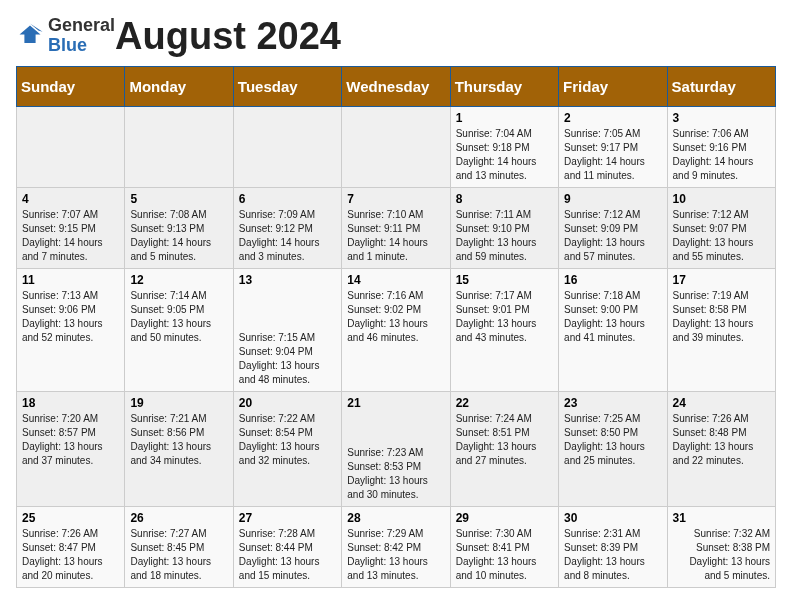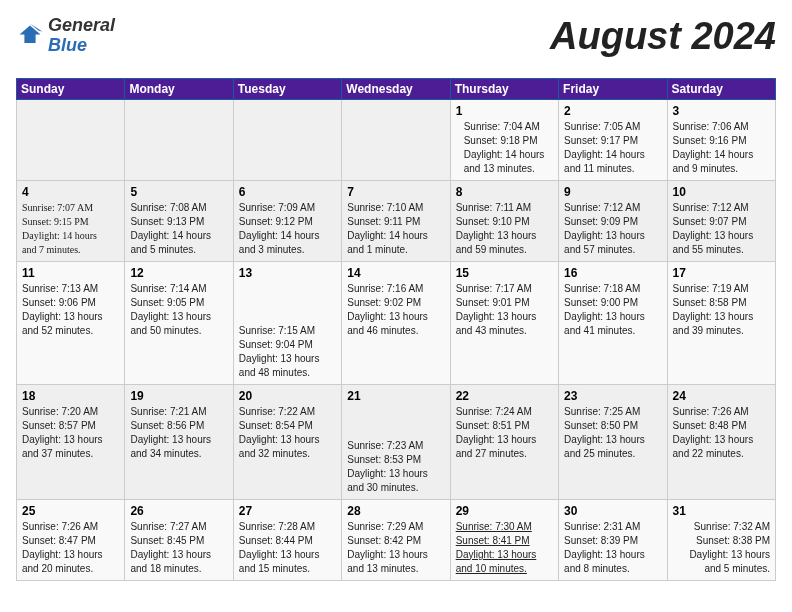--- a/index.html
+++ b/index.html
@@ -6,23 +6,22 @@
     body {
       font-family: Arial, sans-serif;
       background: #fff;
       width: 792px;
       min-height: 612px;
       padding: 16px;
     }
     .header {
       display: flex;
       align-items: flex-start;
-      justify-content: space-between;
-      margin-bottom: 20px;
-      font-style: italic;
+      justify-content: flex-start;
+      margin-bottom: 8px;
     }
     .logo {
       display: flex;
       align-items: center;
       gap: 4px;
     }
     .logo-text {
       font-size: 18px;
       font-weight: bold;
       line-height: 1.1;
@@ -46,25 +45,25 @@
       font-size: 14px;
       color: #444;
       margin-top: 2px;
     }
     table {
       width: 100%;
       border-collapse: collapse;
       font-size: 10.5px;
     }
     thead th {
-      background: #4c1d95;
+      background: #a16207;
       color: #fff;
-      padding: 3px 4px;
+      padding: 11px 4px;
       text-align: left;
-      font-size: 12px;
+      font-size: 15px;
       font-weight: bold;
       border: 1px solid #1a5a9a;
     }
     tbody td {
       border: 1px solid #ccc;
       vertical-align: top;
       padding: 4px 5px;
       min-height: 70px;
       width: 108px;
     }
@@ -121,21 +120,21 @@
       </tr>
   </thead>
   <tbody id="calendar-body">
   <tr>
         <td class="empty-cell"></td>
         <td class="empty-cell"></td>
         <td class="empty-cell"></td>
         <td class="empty-cell"></td>
         <td>
           <span class="day-num">1</span>
-          <div class="day-info" style="white-space: pre-line; margin-left: 8px;">Sunrise: 7:04 AM
+          <div class="day-info" style="white-space: pre-line;">Sunrise: 7:04 AM
 Sunset: 9:18 PM
 Daylight: 14 hours
 and 13 minutes.</div>
         </td>
         <td>
           <span class="day-num">2</span>
           <div class="day-info" style="white-space: pre-line;">Sunrise: 7:05 AM
 Sunset: 9:17 PM
 Daylight: 14 hours
 and 11 minutes.</div>
@@ -144,21 +143,21 @@
           <span class="day-num">3</span>
           <div class="day-info" style="white-space: pre-line;">Sunrise: 7:06 AM
 Sunset: 9:16 PM
 Daylight: 14 hours
 and 9 minutes.</div>
         </td>
       </tr>
       <tr>
         <td>
           <span class="day-num">4</span>
-          <div class="day-info" style="white-space: pre-line; font-family: Liberation Serif, serif;">Sunrise: 7:07 AM
+          <div class="day-info" style="white-space: pre-line;">Sunrise: 7:07 AM
 Sunset: 9:15 PM
 Daylight: 14 hours
 and 7 minutes.</div>
         </td>
         <td>
           <span class="day-num">5</span>
           <div class="day-info" style="white-space: pre-line;">Sunrise: 7:08 AM
 Sunset: 9:13 PM
 Daylight: 14 hours
 and 5 minutes.</div>
@@ -325,21 +324,21 @@
         </td>
         <td>
           <span class="day-num">28</span>
           <div class="day-info" style="white-space: pre-line;">Sunrise: 7:29 AM
 Sunset: 8:42 PM
 Daylight: 13 hours
 and 13 minutes.</div>
         </td>
         <td>
           <span class="day-num">29</span>
-          <div class="day-info" style="white-space: pre-line; text-decoration: underline;">Sunrise: 7:30 AM
+          <div class="day-info" style="white-space: pre-line;">Sunrise: 7:30 AM
 Sunset: 8:41 PM
 Daylight: 13 hours
 and 10 minutes.</div>
         </td>
         <td>
           <span class="day-num">30</span>
           <div class="day-info" style="white-space: pre-line;">Sunrise: 2:31 AM
 Sunset: 8:39 PM
 Daylight: 13 hours
 and 8 minutes.</div>

